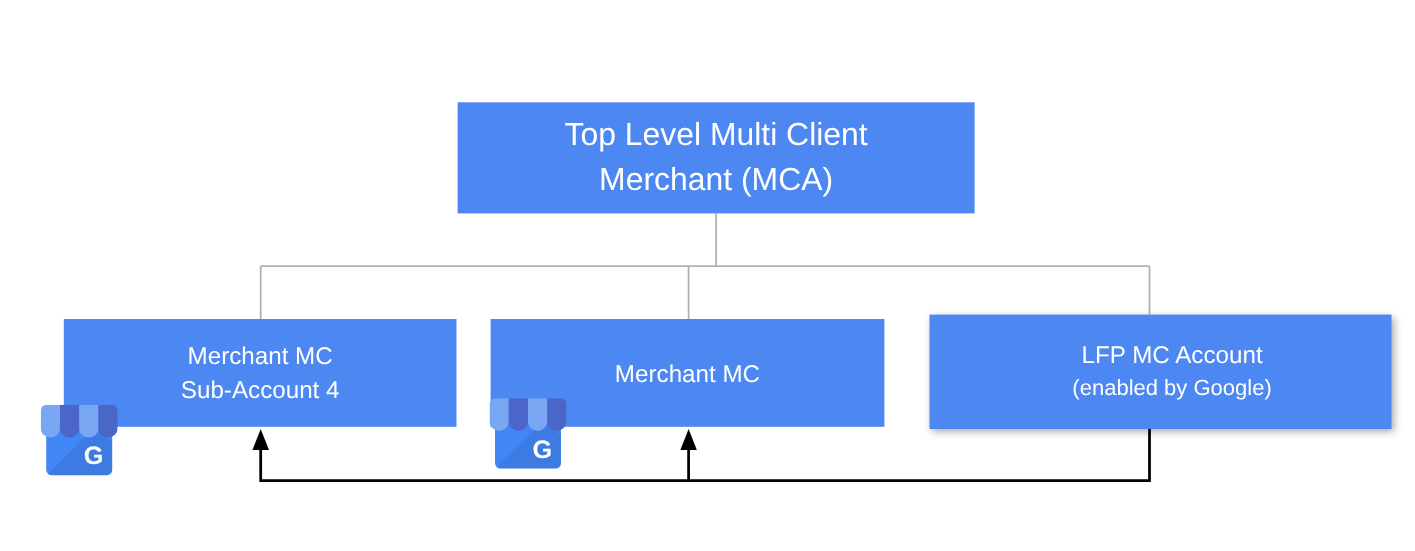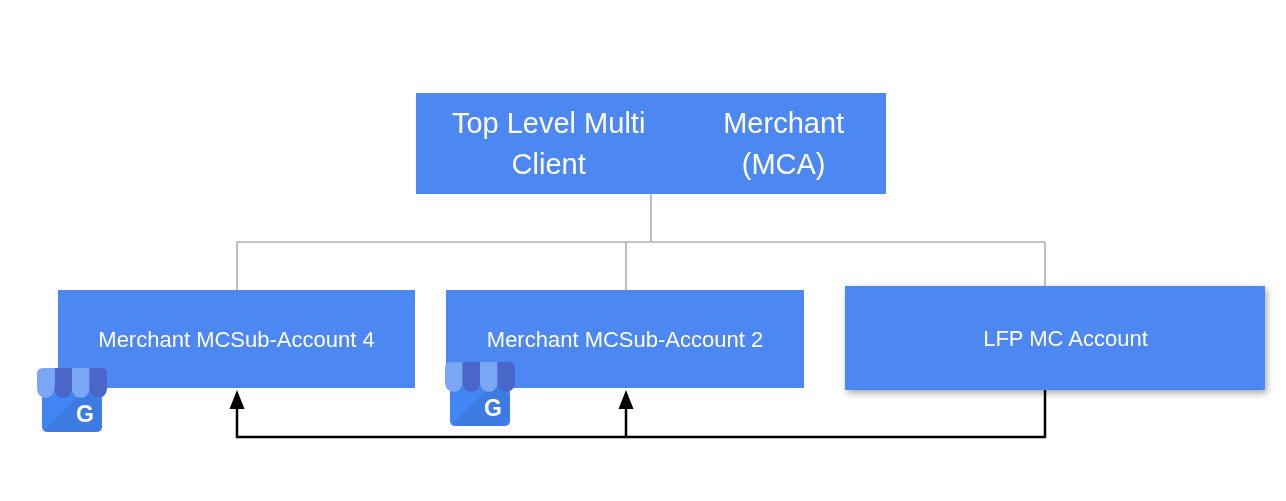--- a/index.html
+++ b/index.html
@@ -32,21 +32,21 @@
     fill: none;
   }
   .arrowhead {
     fill: var(--arrow_line, #000000);
   }
   .node {
     position: absolute;
     background: var(--node_fill, #4d87f1);
     color: var(--node_text, #ffffff);
     display: flex;
-    flex-direction: row;
+    flex-direction: column;
     align-items: center;
     justify-content: center;
     text-align: center;
     z-index: 2;
   }
   #node-mca {
     left: 416px; top: 93px;
     width: 470px; height: 101px;
     font-size: 29px;
     line-height: 41px;
@@ -111,25 +111,25 @@
     <div>Merchant (MCA)</div>
   </div>
 
   <div class="node" id="node-sub1">
     <div>Merchant MC</div>
     <div>Sub-Account 4</div>
   </div>
 
   <div class="node" id="node-sub2">
     <div>Merchant MC</div>
-    <div>Sub-Account 2</div>
   </div>
 
   <div class="node" id="node-lfp">
     <div>LFP MC Account</div>
+    <div class="sub-line">(enabled by Google)</div>
   </div>
 
   <svg class="gmb-icon" id="gmb-icon-1" width="70" height="66" viewBox="0 0 70 66" xmlns="http://www.w3.org/2000/svg">
     <rect class="gmb-body" x="5" y="18" width="60" height="46" rx="5"></rect>
     <polygon class="gmb-fold" points="5,64 50,20 65,34 65,64"></polygon>
     <path class="stripe-light" d="M0,6 Q0,0 6,0 L17.5,0 L17.5,21 A8.75,8.75 0 0 1 0,21 Z"></path>
     <path class="stripe-dark" d="M17.5,0 L35,0 L35,21 A8.75,8.75 0 0 1 17.5,21 Z"></path>
     <path class="stripe-light" d="M35,0 L52.5,0 L52.5,21 A8.75,8.75 0 0 1 35,21 Z"></path>
     <path class="stripe-dark" d="M52.5,0 L64,0 Q70,0 70,6 L70,21 A8.75,8.75 0 0 1 52.5,21 Z"></path>
     <text class="gmb-g" x="48" y="54">G</text>

